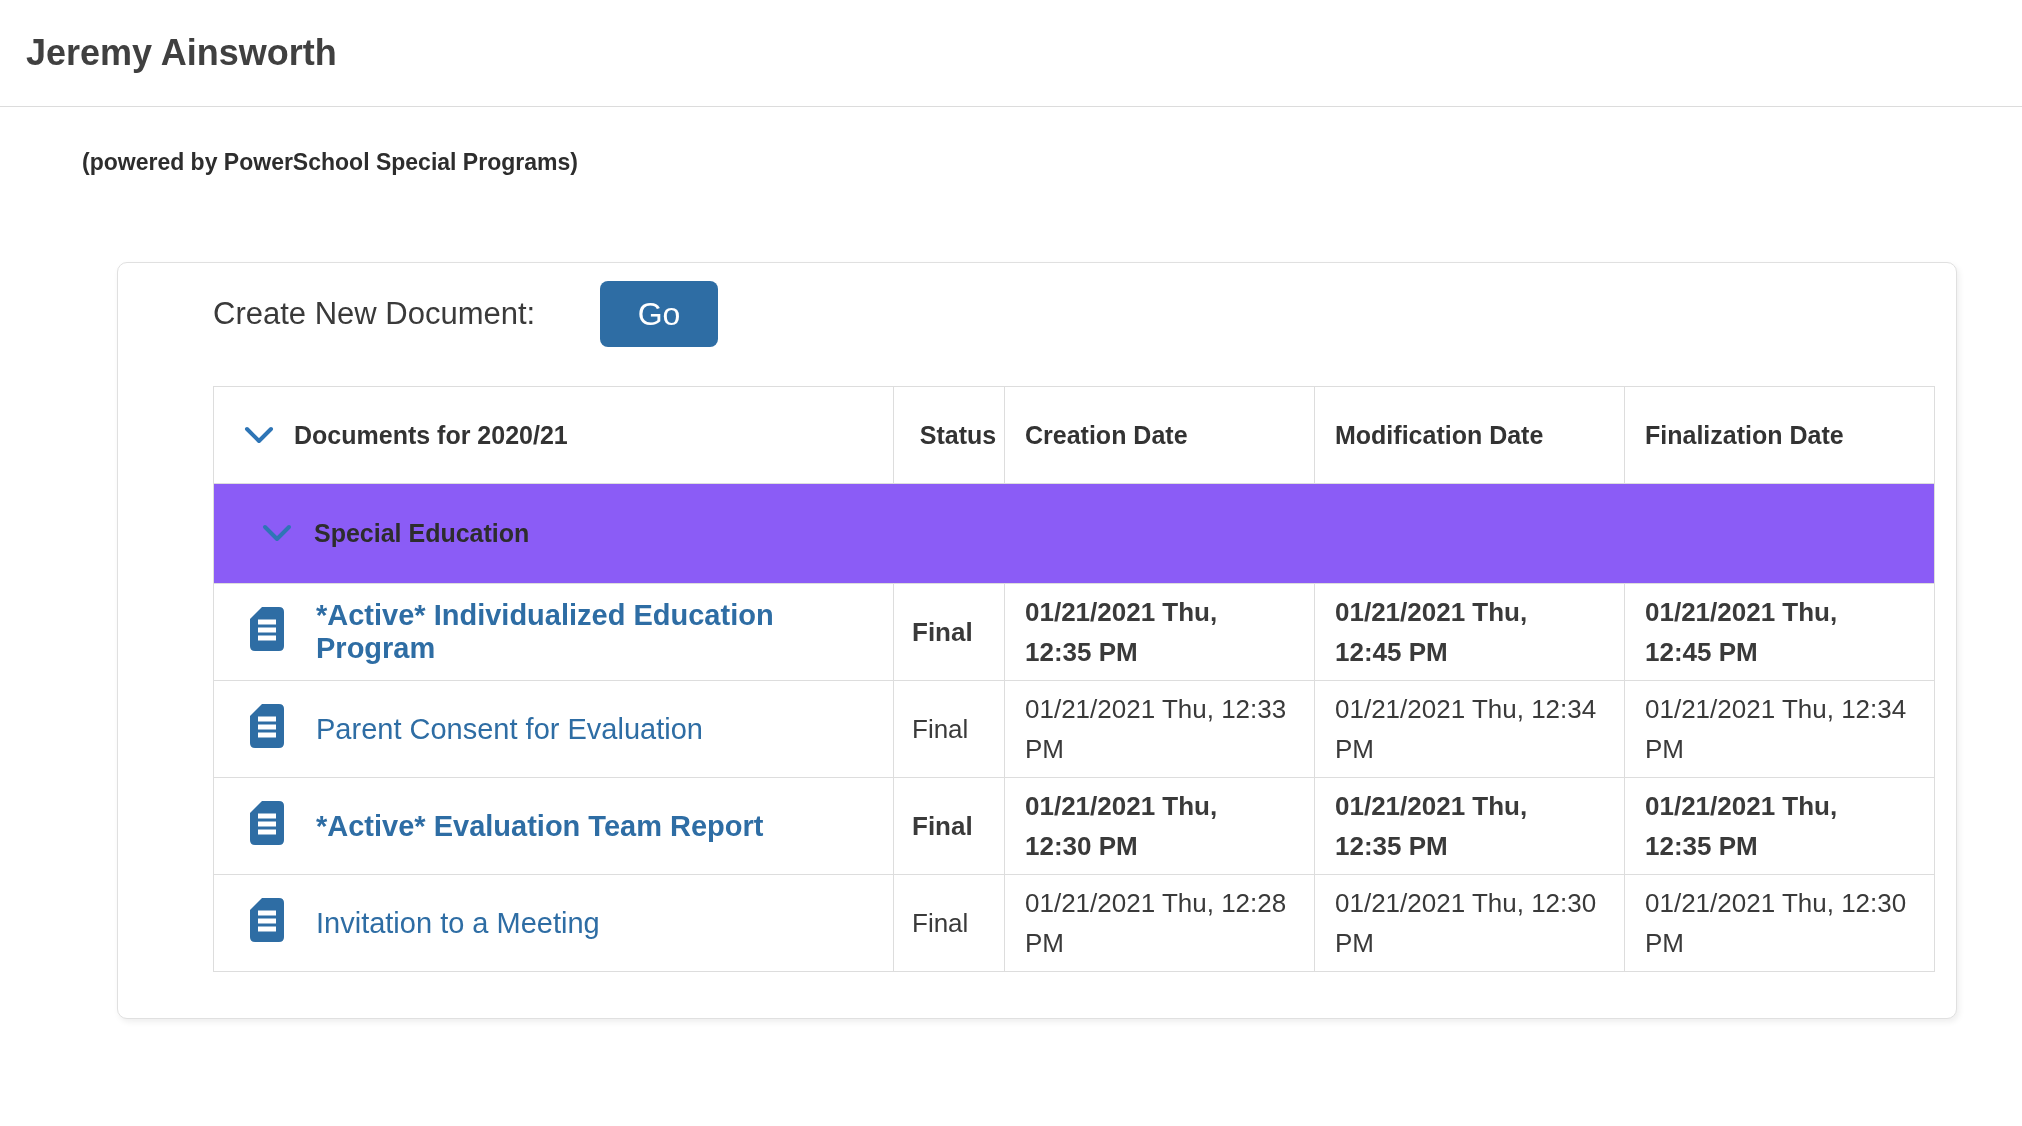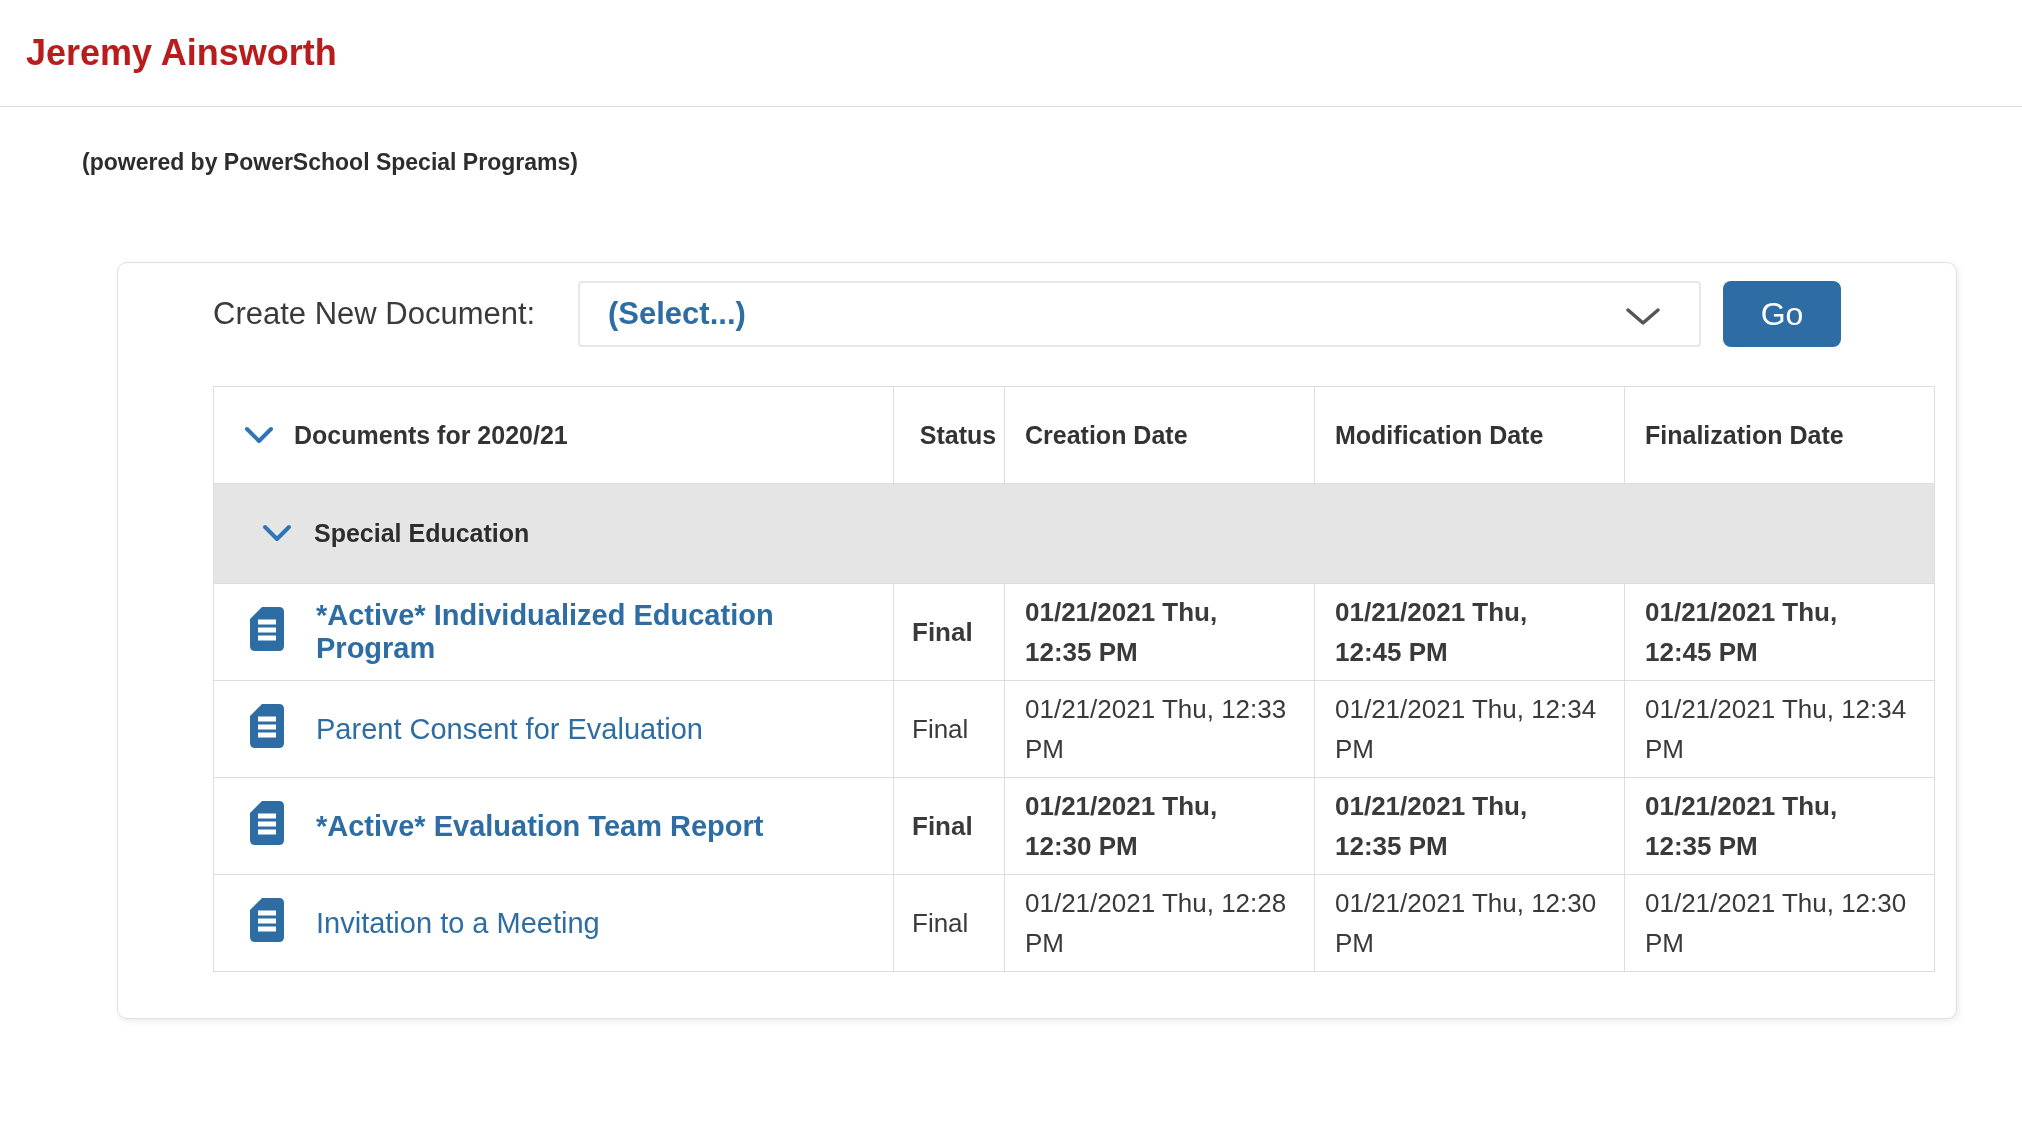--- a/index.html
+++ b/index.html
@@ -2,21 +2,21 @@
 <html><head>
 <meta charset="utf-8">
 <style>
   * { margin:0; padding:0; box-sizing:border-box; }
   html,body { width:2022px; height:1126px; background:#ffffff;
     font-family:"Liberation Sans", sans-serif; color:#333; overflow:hidden; }
 
   
   .student-header { height:107px; display:flex; align-items:center;
     padding-left:26px; border-bottom:1px solid #dcdcdc; }
-  .student-name { font-size:36px; font-weight:600; color:#b91c1c; }
+  .student-name { font-size:36px; font-weight:600; color:#404040; }
 
   
   .section-heading { margin:42px 0 0 72px; display:flex; align-items:baseline; }
   .section-title { font-size:47px; font-weight:700; color:#2d2d2d; letter-spacing:-0.5px; }
   .section-subtitle { font-size:23px; font-weight:700; color:#2d2d2d; margin-left:10px; }
 
   
   .card { margin:86px 0 0 117px; width:1840px; background:#fff;
     border:1px solid #e0e0e0; border-radius:10px;
     box-shadow:2px 3px 6px rgba(0,0,0,0.07); padding:18px 0 46px 0; }
@@ -40,21 +40,21 @@
 
   col.c-doc { width:680px; } col.c-status { width:111px; }
   col.c-date { width:310px; }
 
   th.h-doc { height:97px; text-align:left; }
   .h-doc-inner { display:flex; align-items:center; padding-left:30px; gap:20px; }
   th { font-size:25px; font-weight:700; color:#333; background:#fff; }
   th.h-status { text-align:center; padding-left:18px; height:97px; }
   th.h-date { text-align:left; padding-left:20px; height:97px; }
 
-  tr.group-row td { height:100px; background:#e5e5e5; }
+  tr.group-row td { height:100px; background:#8b5cf6; }
   .group-inner { display:flex; align-items:center; padding-left:48px; gap:22px;
     font-size:25px; font-weight:700; color:#2d2d2d; }
 
   tr.doc-row td { height:96px; background:#fff; font-size:26px; color:#3a3a3a; }
   td.cell-doc { }
   .doc-inner { display:flex; align-items:center; padding-left:36px; gap:32px; }
   .doc-link { font-size:29px; color:#2e6da4; text-decoration:none; cursor:pointer; }
   td.cell-status { padding-left:18px; font-size:27px; }
   td.cell-date { padding:8px 26px 8px 20px; line-height:40px; }
 
@@ -71,28 +71,20 @@
 </div>
 
 <div class="section-heading">
   <span class="section-subtitle">(powered by PowerSchool Special Programs)</span>
 </div>
 
 <div class="card">
 
   <div class="create-row">
     <span class="create-label">Create New Document:</span>
-    <div class="doc-select">
-      <span class="select-value">(Select...)</span>
-      <span class="select-caret">
-        <svg class="chev" width="36" height="20" viewBox="0 0 36 20">
-          <polyline points="3,3 18,16 33,3" fill="none" stroke="#555" stroke-width="3.5" stroke-linecap="round" stroke-linejoin="round"></polyline>
-        </svg>
-      </span>
-    </div>
     <button class="go-button">Go</button>
   </div>
 
   <table class="docs">
     <colgroup>
       <col class="c-doc">
         <col class="c-status">
         <col class="c-date">
         <col class="c-date">
         <col class="c-date">

